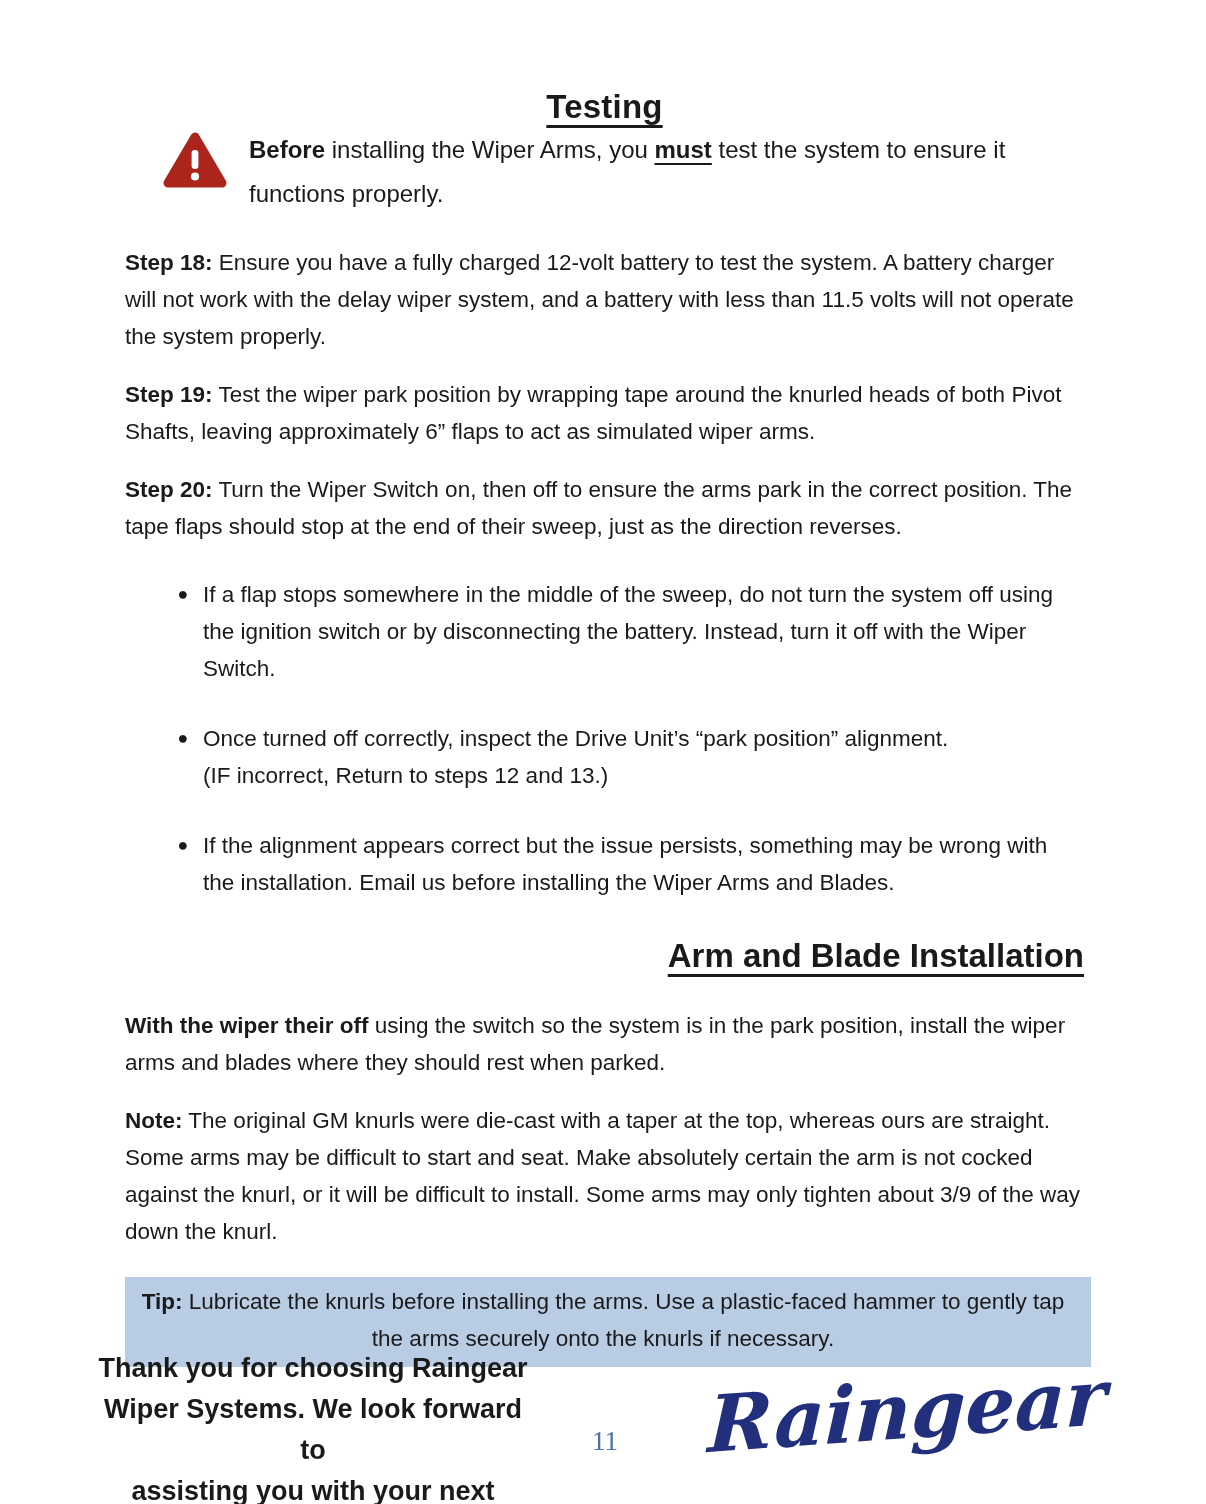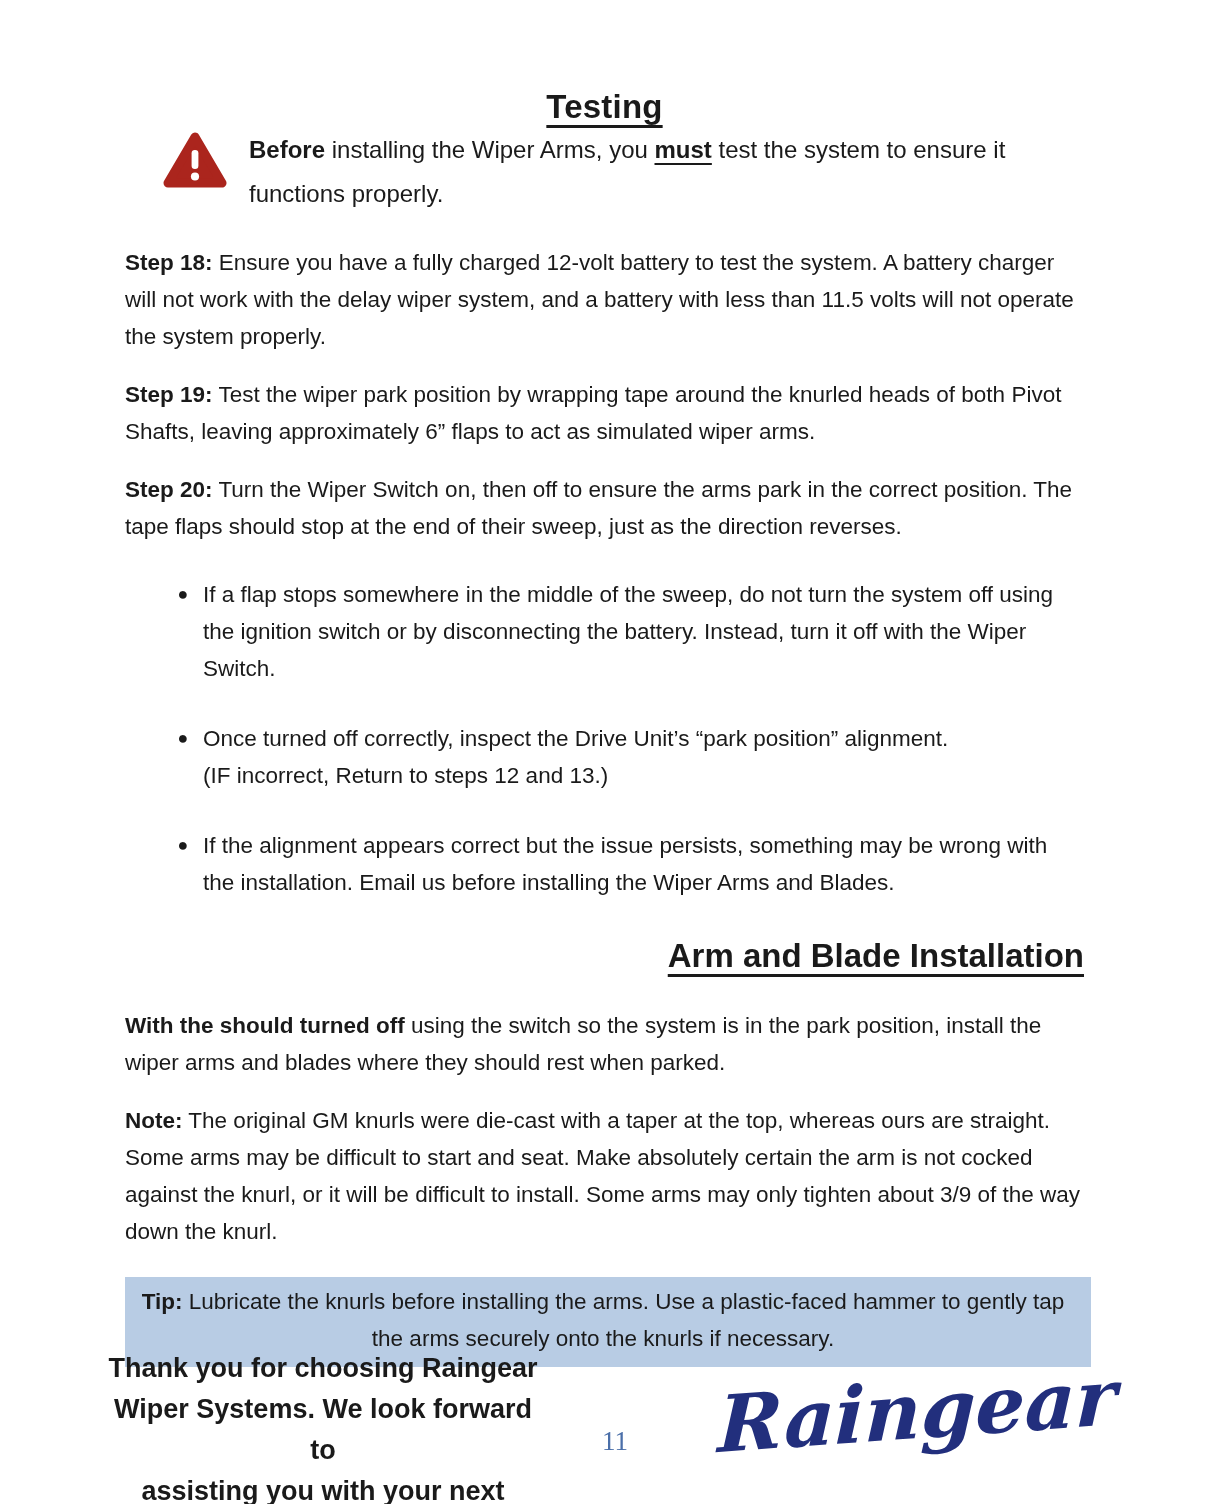--- a/index.html
+++ b/index.html
@@ -79,21 +79,21 @@
   }
   .tip-par {
     background: #b8cce4;
     width: 966px;
     padding: 6px 10px 10px 0;
     margin-top: 27px;
   }
   .tip-par p { margin-bottom: 0; text-align: center; }
   .footer {
     position: absolute;
-    left: 10px;
+    left: 0;
     bottom: 0;
     width: 1064px;
     height: 160px;
   }
   .thanks {
     position: absolute;
     left: 88px;
     top: 4px;
     width: 450px;
     text-align: center;
@@ -152,21 +152,21 @@
         <span class="bullet-body"><span>Once turned off correctly, inspect the Drive Unit’s “park position” alignment.</span><br><span>(IF incorrect, Return to steps 12 and 13.)</span></span>
       </li>
       <li>
         <span class="bullet-glyph">●</span>
         <span class="bullet-body">If the alignment appears correct but the issue persists, something may be wrong with the installation. Email us before installing the Wiper Arms and Blades.</span>
       </li>
     </ul>
 
     <h2 class="section-title">Arm and Blade Installation</h2>
 
-    <p class="body-par"><span class="bold">With the should turned off</span><span> using the switch so the system is in the park position, install the wiper arms and blades where they should rest when parked.</span></p>
+    <p class="body-par"><span class="bold">With the wiper their off</span><span> using the switch so the system is in the park position, install the wiper arms and blades where they should rest when parked.</span></p>
 
     <p class="body-par"><span class="bold">Note:</span><span> The original GM knurls were die-cast with a taper at the top, whereas ours are straight. Some arms may be difficult to start and seat. Make absolutely certain the arm is not cocked against the knurl, or it will be difficult to install. Some arms may only tighten about 3/9 of the way down the knurl.</span></p>
 
     <div class="tip-par">
       <p class="body-par"><span class="bold">Tip:</span><span> Lubricate the knurls before installing the arms. Use a plastic-faced hammer to gently tap the arms securely onto the knurls if necessary.</span></p>
     </div>
 
   </div>
 
   <div class="footer">

